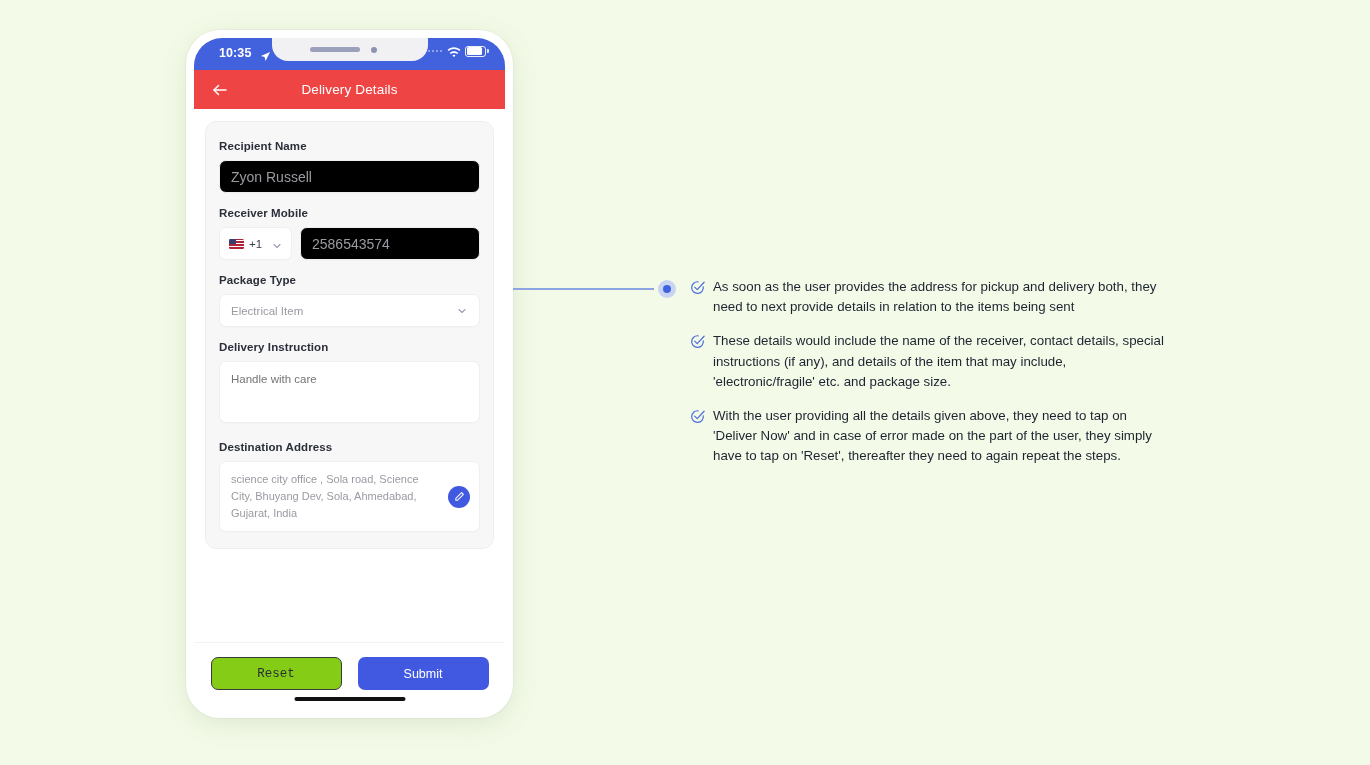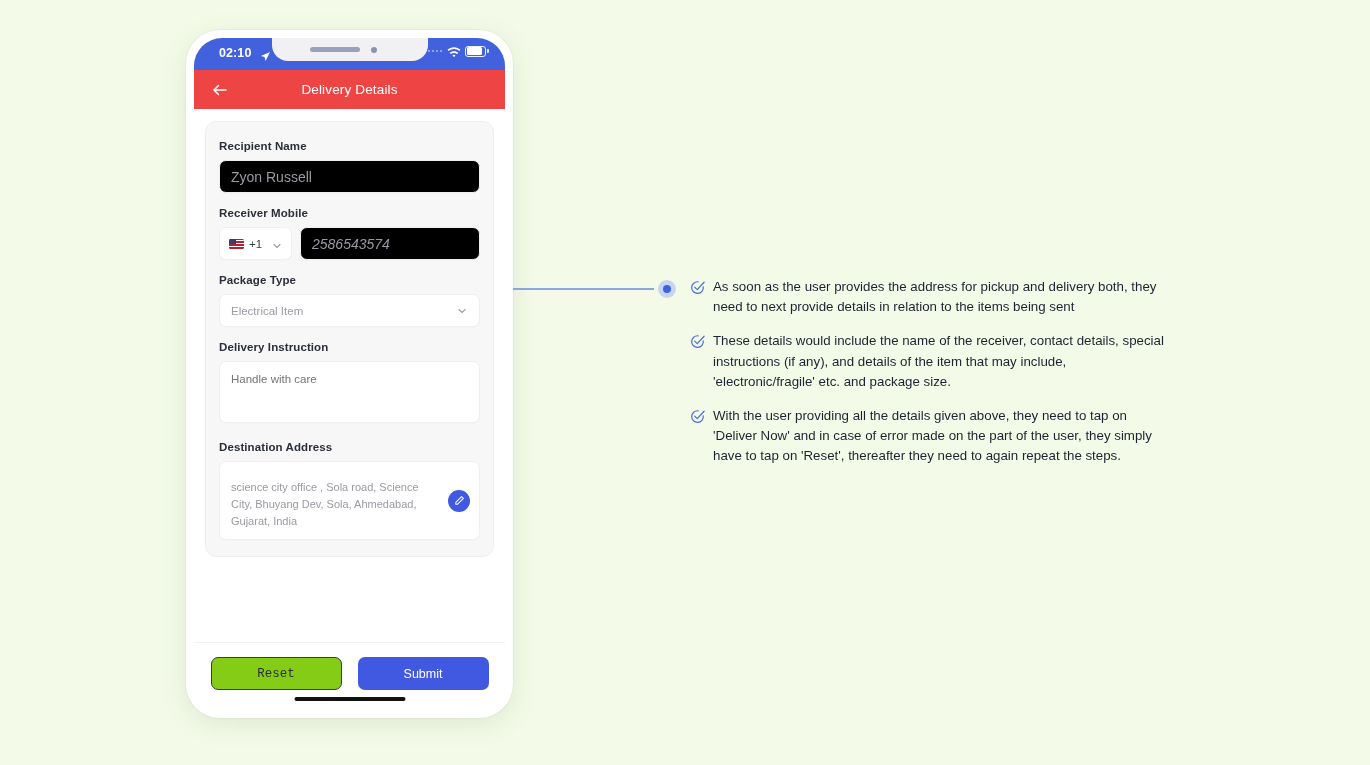--- a/index.html
+++ b/index.html
@@ -127,21 +127,21 @@
   }
   #country-left { display: flex; align-items: center; gap: 5px; }
   .flag {
     width: 15px; height: 10px; border-radius: 1.5px; overflow: hidden;
     position: relative; background: #b22234; flex: 0 0 auto;
   }
   .flag .stripe { position: absolute; left: 0; width: 100%; height: 1.43px; background: #ffffff; }
   .flag .canton { position: absolute; left: 0; top: 0; width: 6.5px; height: 5.6px; background: #3c3b6e; }
   #country-code { font-size: 11.5px; color: #3a3d47; }
   .chevron { width: 12px; height: 12px; color: #9aa0b4; }
-  #phone-number { flex: 1; font-style: italic; }
+  #phone-number { flex: 1; }
   #package-select {
     width: 100%; height: 33px;
     background: #ffffff; border: 1px solid #efeff1; border-radius: 7px;
     display: flex; align-items: center; justify-content: space-between;
     padding: 0 11px;
     font-size: 11.5px; color: #9a9aa2;
     box-shadow: 0 1px 1.5px rgba(0,0,0,0.02);
     cursor: pointer;
   }
   #instruction-area {
@@ -153,21 +153,21 @@
     resize: none; font-family: inherit; line-height: 1.45;
   }
   #address-box {
     position: relative;
     width: 100%; min-height: 66px;
     background: #ffffff; border: 1px solid #efeff1; border-radius: 7px;
     padding: 9px 46px 9px 11px;
     box-shadow: 0 1px 1.5px rgba(0,0,0,0.02);
   }
   #address-text {
-    font-size: 11px; color: #9a9aa2; line-height: 1.55; margin-top: 8px;
+    font-size: 11px; color: #9a9aa2; line-height: 1.55;
   }
   #edit-address-button {
     position: absolute; right: 9px; top: 50%; transform: translateY(-50%);
     width: 22px; height: 22px; border-radius: 50%;
     background: #4159e0;
     display: flex; align-items: center; justify-content: center;
     cursor: pointer;
   }
   #edit-address-button svg { width: 11px; height: 11px; color: #fff; }
 
@@ -227,21 +227,21 @@
 </style>
 </head>
 <body>
 
 <div id="stage">
 
   <div id="phone-frame">
     <div id="phone-screen">
 
       <div id="status-bar">
-        <div id="status-time">02:10</div>
+        <div id="status-time">10:35</div>
         <span id="location-arrow">
           <svg viewBox="0 0 24 24" fill="currentColor">
               <path d="M22 2L2 11l8 2 2 9z"></path>
             </svg>
         </span>
 
         <div id="notch">
           <div id="notch-speaker"></div>
           <div id="notch-camera"></div>
         </div>

